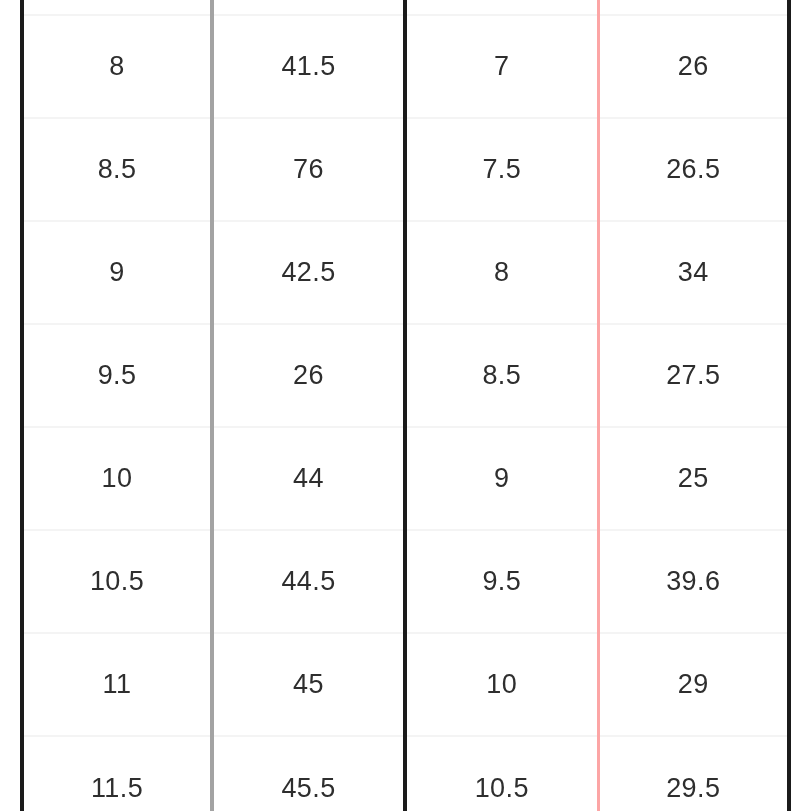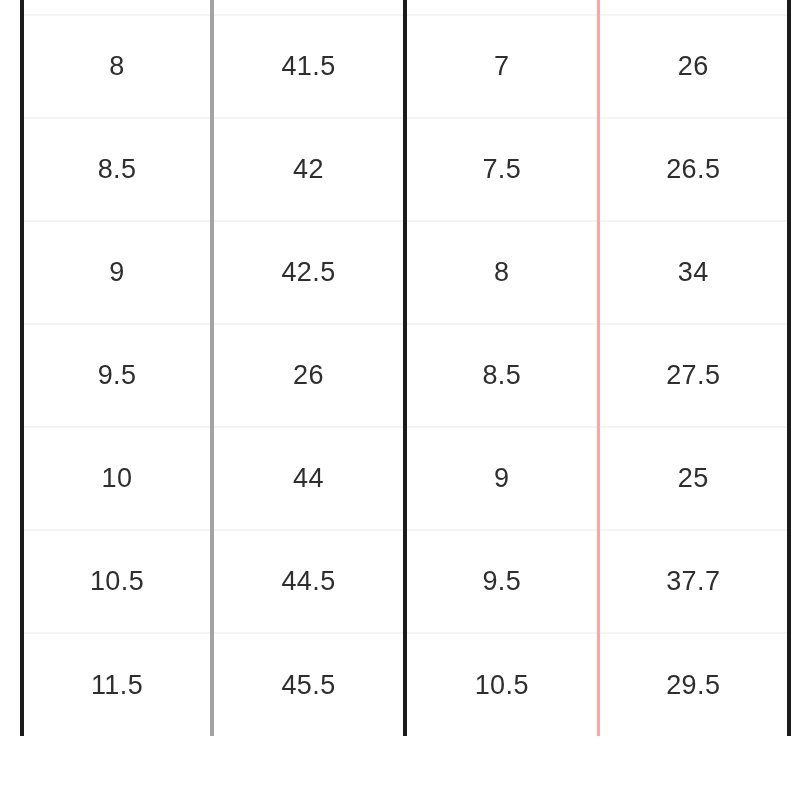--- a/index.html
+++ b/index.html
@@ -96,21 +96,21 @@
         <td class="cell-us">8</td>
         <td class="cell-eu">41.5</td>
         <td class="cell-uk">7</td>
         <td class="cell-cm">26</td>
         <td class="gutter"></td>
       </tr>
 
       <tr>
         <td class="gutter"></td>
         <td class="cell-us">8.5</td>
-        <td class="cell-eu">42</td>
+        <td class="cell-eu">76</td>
         <td class="cell-uk">7.5</td>
         <td class="cell-cm">26.5</td>
         <td class="gutter"></td>
       </tr>
 
       <tr>
         <td class="gutter"></td>
         <td class="cell-us">9</td>
         <td class="cell-eu">42.5</td>
         <td class="cell-uk">8</td>
@@ -134,24 +134,32 @@
         <td class="cell-uk">9</td>
         <td class="cell-cm">25</td>
         <td class="gutter"></td>
       </tr>
 
       <tr>
         <td class="gutter"></td>
         <td class="cell-us">10.5</td>
         <td class="cell-eu">44.5</td>
         <td class="cell-uk">9.5</td>
-        <td class="cell-cm">37.7</td>
+        <td class="cell-cm">39.6</td>
         <td class="gutter"></td>
       </tr>
 
+      <tr>
+        <td class="gutter"></td>
+        <td class="cell-us">11</td>
+        <td class="cell-eu">45</td>
+        <td class="cell-uk">10</td>
+        <td class="cell-cm">29</td>
+        <td class="gutter"></td>
+      </tr>
 
       <tr>
         <td class="gutter"></td>
         <td class="cell-us">11.5</td>
         <td class="cell-eu">45.5</td>
         <td class="cell-uk">10.5</td>
         <td class="cell-cm">29.5</td>
         <td class="gutter"></td>
       </tr>
 

